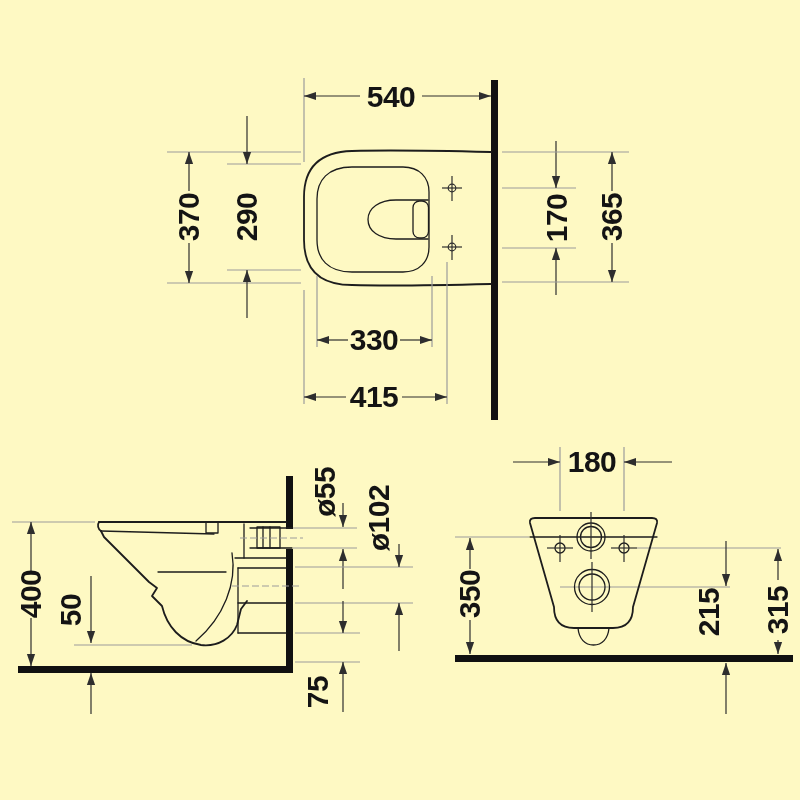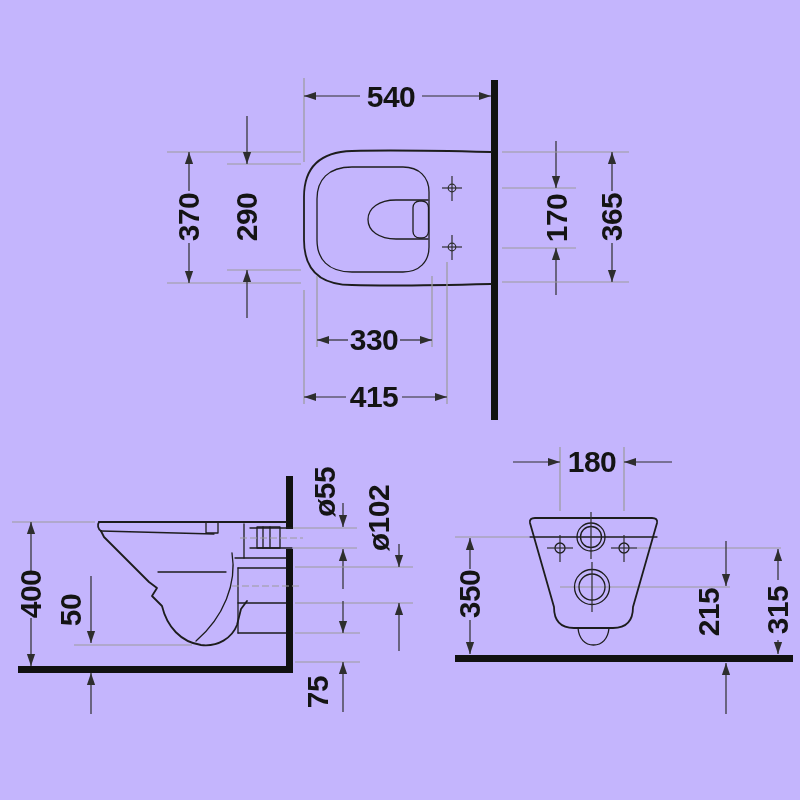--- a/index.html
+++ b/index.html
@@ -1,16 +1,16 @@
 <!DOCTYPE html>
 <html><head>
 <meta charset="utf-8">
 <style>
   html,body{margin:0;padding:0;background:#ffffff;}
-  .stage{width:800px;height:800px;background:#c4b5fd;position:relative;font-family:"Liberation Sans",sans-serif;}
+  .stage{width:800px;height:800px;background:#fef9c3;position:relative;font-family:"Liberation Sans",sans-serif;}
   .oline{fill:none;stroke:#1d1d1d;stroke-width:1.8;stroke-linecap:round;stroke-linejoin:round}
   .tline{fill:none;stroke:#1d1d1d;stroke-width:1.3;stroke-linecap:round;stroke-linejoin:round}
   .dim{fill:none;stroke:#2e2e2e;stroke-width:1.2}
   .ext{fill:none;stroke:#9b9b9b;stroke-width:1.2}
   .cl{fill:none;stroke:#9b9b9b;stroke-width:1.1;stroke-dasharray:7 3}
   .solid{fill:#111111;stroke:none}
   .dtxt{font-family:"Liberation Sans",sans-serif;font-weight:bold;font-size:30px;fill:#141414;letter-spacing:-0.5px;text-anchor:middle;dominant-baseline:central}
 </style>
 </head>
 <body>

